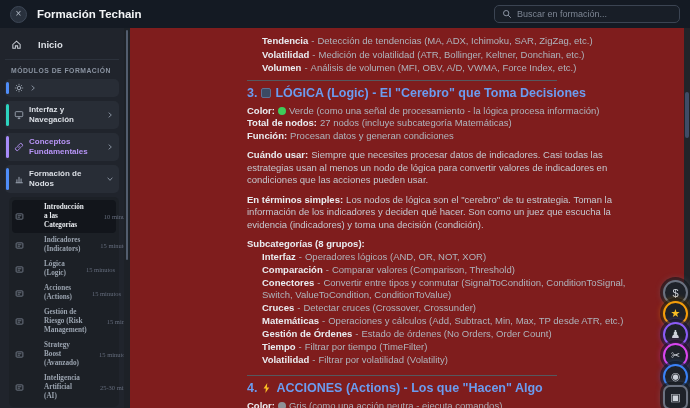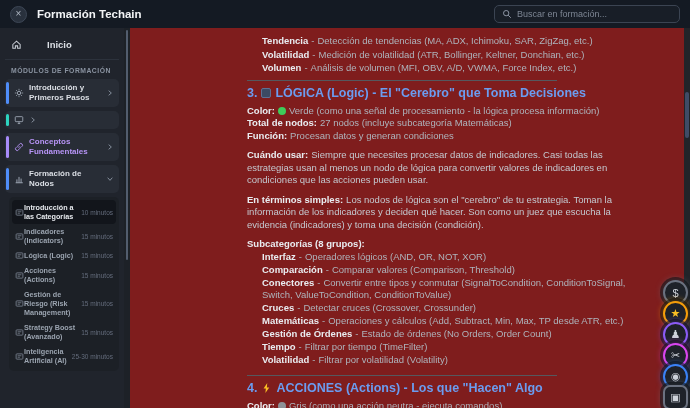--- a/index.html
+++ b/index.html
@@ -16,33 +16,33 @@
     background:rgba(255,255,255,.02); display:flex; align-items:center; gap:5px; padding:0 7px; }
   .search input { background:transparent; border:none; outline:none; color:#8b94a3; font-size:9px; width:100%;
     font-family:"Liberation Sans",sans-serif; }
   .search input::placeholder { color:#7d8694; }
   .ic { display:inline-flex; flex:none; }
   .ic svg { display:block; }
 
   
   .sidebar { position:absolute; top:28px; left:0; width:124px; bottom:0; background:#20242c;
     padding:5px 5px 0 5px; overflow:hidden; z-index:10; }
-  .side-home { display:flex; align-items:center; gap:25px; color:#dbdfe5; font-size:9.5px; font-weight:bold;
+  .side-home { display:flex; align-items:center; gap:16px; color:#dbdfe5; font-size:9.5px; font-weight:bold;
     padding:6px 6px 9px 6px; border-bottom:1px solid #2c323c; cursor:pointer; }
   .side-label { color:#8a93a1; font-size:6.8px; font-weight:bold; letter-spacing:.5px; padding:7px 6px 5px 6px; }
   .module { position:relative; display:flex; align-items:center; gap:5px; background:#282d36; border-radius:5px;
     padding:4px 5px 4px 9px; margin-bottom:4px; cursor:pointer; }
   .module::before { content:""; position:absolute; left:1px; top:3px; bottom:3px; width:3px; border-radius:2px; background:var(--mc); }
   .module .mlabel { flex:1; color:#dbdfe5; font-size:8px; font-weight:bold; line-height:10px; }
   .module .micon { color:#9aa3b0; }
   .module .chev { color:#8a93a1; }
   .module.purple .mlabel { color:#b794f6; }
 
   .submenu { background:#1c2026; border-radius:5px; padding:3px 3px; margin:2px 0 5px 4px; }
-  .lesson { display:flex; align-items:center; gap:0; padding:3px 3px; border-radius:4px; cursor:pointer; }
+  .lesson { display:flex; align-items:center; gap:20px; padding:3px 3px; border-radius:4px; cursor:pointer;font-family:Liberation Serif, serif; }
   .lesson .licon { color:#7d8694; }
   .lesson .llabel { flex:1; color:#9aa3af; font-size:7.2px; font-weight:bold; line-height:9px; }
   .lesson .dur { color:#646c7c; font-size:6.5px; white-space:nowrap; }
   .lesson.active { background:#12151b; }
   .lesson.active .llabel { color:#e7eaee; }
 
   
   .gutter-left { position:absolute; left:124px; top:28px; width:6px; bottom:0; background:#1d2127; z-index:9; }
   .gutter-left .thumb { position:absolute; left:2px; top:2px; width:2px; height:230px; background:#525d6e; border-radius:2px; }
   .gutter-right { position:absolute; right:0; top:28px; width:6px; bottom:0; background:#212429; z-index:9; }
@@ -103,35 +103,35 @@
   </div>
   <div class="side-label">MÓDULOS DE FORMACIÓN</div>
 
   <div class="module" style="--mc:#4f8df9">
     <span class="ic micon">
       <svg width="10" height="10" viewBox="0 0 12 12">
           <circle cx="6" cy="6" r="2" fill="none" stroke="currentColor" stroke-width="1.1"></circle>
           <path d="M6 1v2M6 9v2M1 6h2M9 6h2M2.5 2.5l1.4 1.4M8.1 8.1l1.4 1.4M9.5 2.5L8.1 3.9M3.9 8.1L2.5 9.5" stroke="currentColor" stroke-width="1"></path>
         </svg>
     </span>
-    <span class="mlabel">Introducción y Primeros Pasos</span>
     <span class="ic chev">
       <svg width="8" height="8" viewBox="0 0 12 12">
           <path d="M4 2.5L8 6l-4 3.5" fill="none" stroke="currentColor" stroke-width="1.4"></path>
         </svg>
     </span>
   </div>
 
   <div class="module" style="--mc:#2dd4bf">
     <span class="ic micon">
       <svg width="10" height="10" viewBox="0 0 12 12">
           <rect x="1.5" y="2" width="9" height="6" rx="1" fill="none" stroke="currentColor" stroke-width="1.1"></rect>
           <path d="M4.5 10.3h3M6 8v2.3" stroke="currentColor" stroke-width="1.1"></path>
         </svg>
     </span>
+    <span class="mlabel">Interfaz y Navegación</span>
     <span class="ic chev">
       <svg width="8" height="8" viewBox="0 0 12 12">
           <path d="M4 2.5L8 6l-4 3.5" fill="none" stroke="currentColor" stroke-width="1.4"></path>
         </svg>
     </span>
   </div>
 
   <div class="module purple" style="--mc:#a78bfa">
     <span class="ic micon" style="color:#b794f6">
       <svg width="10" height="10" viewBox="0 0 12 12">

